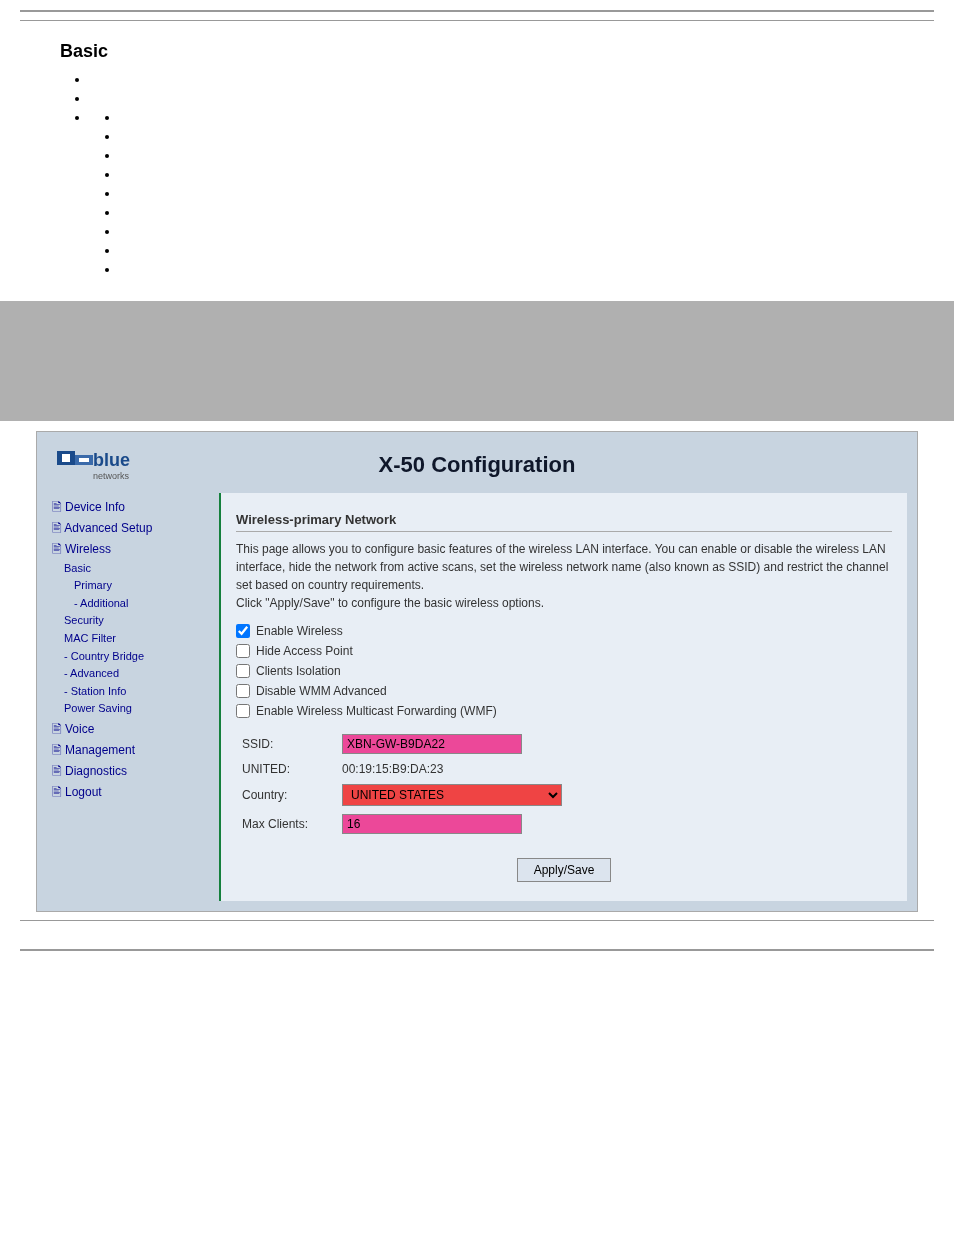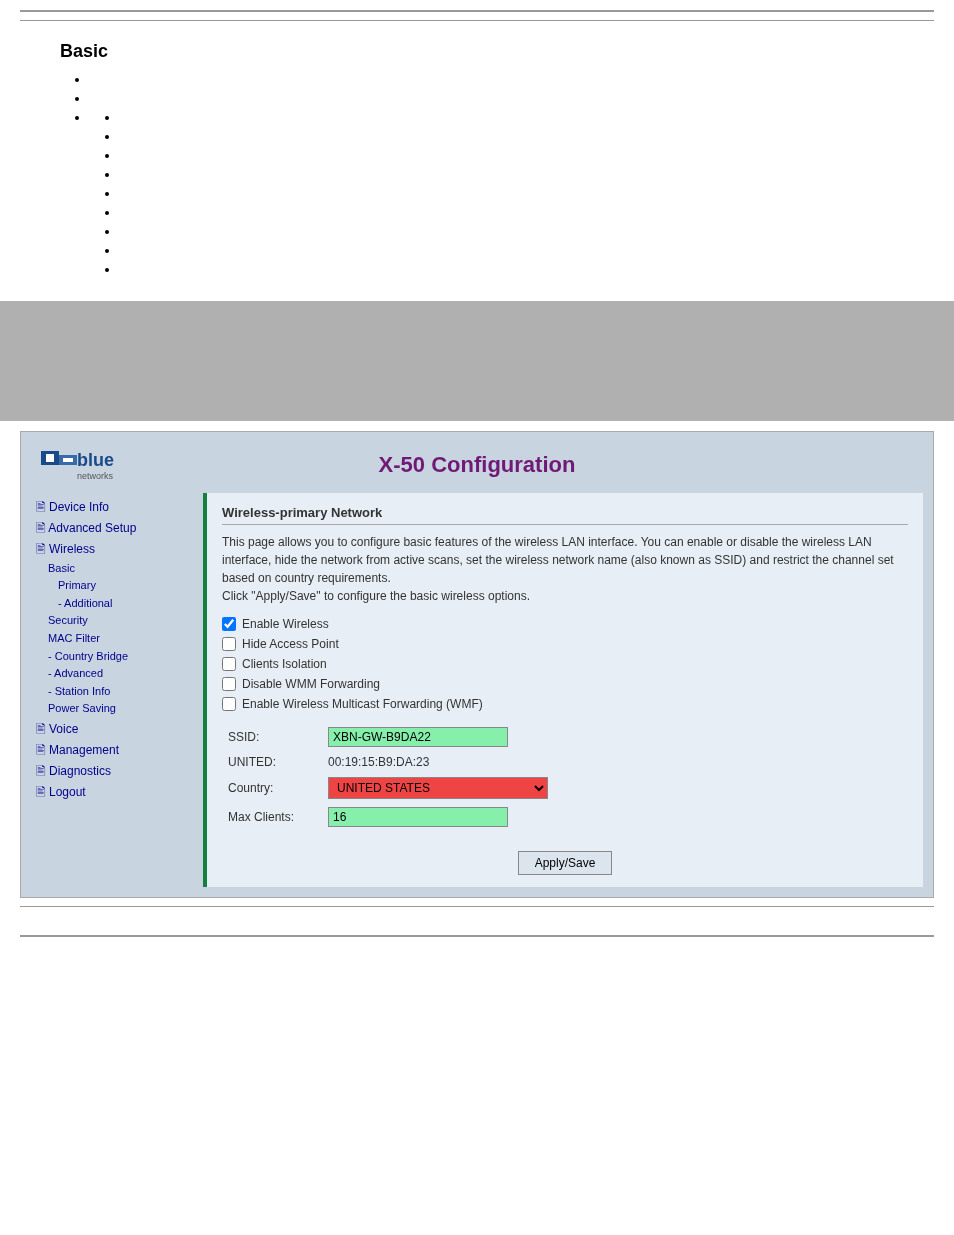--- a/index.html
+++ b/index.html
@@ -10,49 +10,49 @@
 
     .doc-section { padding: 20px 60px 10px 60px; }
     .doc-section h2 { font-size: 18px; font-weight: bold; margin-bottom: 10px; }
     .doc-section ul { list-style: disc; padding-left: 30px; }
     .doc-section ul li { margin: 4px 0; font-size: 13px; }
     .doc-section ul ul { list-style: disc; padding-left: 30px; margin-top: 4px; }
 
     .gray-bar { background: #b0b0b0; height: 120px; margin: 10px 0; }
 
     
-    .router-ui-container { margin: 0 20px; background: #c8d4e0; padding: 10px; border: 1px solid #aaa; }
+    .router-ui-container { margin: 0 36px; background: #c8d4e0; padding: 10px; border: 1px solid #aaa; }
 
     .router-header { display: flex; align-items: center; justify-content: center; padding: 10px 0 15px 0; position: relative; }
     .router-logo { position: absolute; left: 10px; }
-    .router-title { font-size: 22px; font-weight: bold; color: #701a75; text-align: center; }
+    .router-title { font-size: 22px; font-weight: bold; color: #0f172a; text-align: center; }
 
     .router-body { display: flex; gap: 12px; background: #c8d4e0; }
 
     
     .sidebar { width: 160px; min-width: 140px; padding: 5px 5px; font-size: 12px; flex-shrink: 0; }
     .sidebar-item { display: block; color: #00008b; text-decoration: none; line-height: 1.6; }
     .sidebar-group { margin-bottom: 2px; }
     .sidebar-sub { padding-left: 12px; }
     .sidebar-sub a { display: block; color: #00008b; text-decoration: none; line-height: 1.6; font-size: 11px; }
     .sidebar-subsub { padding-left: 10px; }
 
     
-    .main-content { flex: 1; background: #e8eef5; padding: 12px 15px; border-left: 4px solid #15803d; }
+    .main-content { flex: 1; background: #e8eef5; padding: 19px 15px; border-left: 2px solid #15803d; }
     .section-title { font-size: 13px; font-weight: bold; color: #333; margin-bottom: 8px; border-bottom: 1px solid #aaa; padding-bottom: 4px; }
     .description { font-size: 12px; color: #333; line-height: 1.5; margin-bottom: 12px; }
 
     .checkbox-row { display: flex; align-items: flex-start; gap: 6px; margin-bottom: 6px; }
     .checkbox-row input[type=checkbox] { width: 14px; height: 14px; }
     .checkbox-row label { font-size: 12px; color: #333; }
 
     .form-table { margin-top: 12px; border-collapse: collapse; }
     .form-table tr td { padding: 4px 6px; font-size: 12px; vertical-align: middle; }
     .form-table tr td:first-child { width: 100px; color: #333; }
-    .form-table input[type=text] { border: 1px solid #888; padding: 2px 4px; font-size: 12px; width: 180px; background: #86efac; }
+    .form-table input[type=text] { border: 1px solid #888; padding: 2px 4px; font-size: 12px; width: 180px; background: #ec4899; }
     .form-table .bssid-val { font-size: 12px; color: #333; }
     .form-table select { border: 1px solid #888; padding: 2px 4px; font-size: 12px; width: 220px; background: #ef4444; }
     .form-table .max-clients-input { width: 50px; }
 
     .apply-btn-row { text-align: center; margin-top: 20px; }
     .apply-btn { background: #dce4ee; border: 1px solid #888; padding: 4px 16px; font-size: 12px; cursor: pointer; color: #000000; }
 
     .bottom-rule { border-top: 1px solid #999; margin: 8px 20px 0 20px; }
     .bottom-rule2 { border-top: 2px solid #999; margin: 8px 20px 0 20px; }
 
@@ -195,21 +195,21 @@
         <label for="hide-ap">Hide Access Point</label>
       </div>
 
       <div class="checkbox-row">
         <input type="checkbox" id="clients-isolation" style="">
         <label for="clients-isolation">Clients Isolation</label>
       </div>
 
       <div class="checkbox-row">
         <input type="checkbox" id="disable-wmm" style="">
-        <label for="disable-wmm">Disable WMM Forwarding</label>
+        <label for="disable-wmm">Disable WMM Advanced</label>
       </div>
 
       <div class="checkbox-row">
         <input type="checkbox" id="enable-wmf" style="">
         <label for="enable-wmf">Enable Wireless Multicast Forwarding (WMF)</label>
       </div>
 
       <table class="form-table">
         <tbody>
             <tr>

